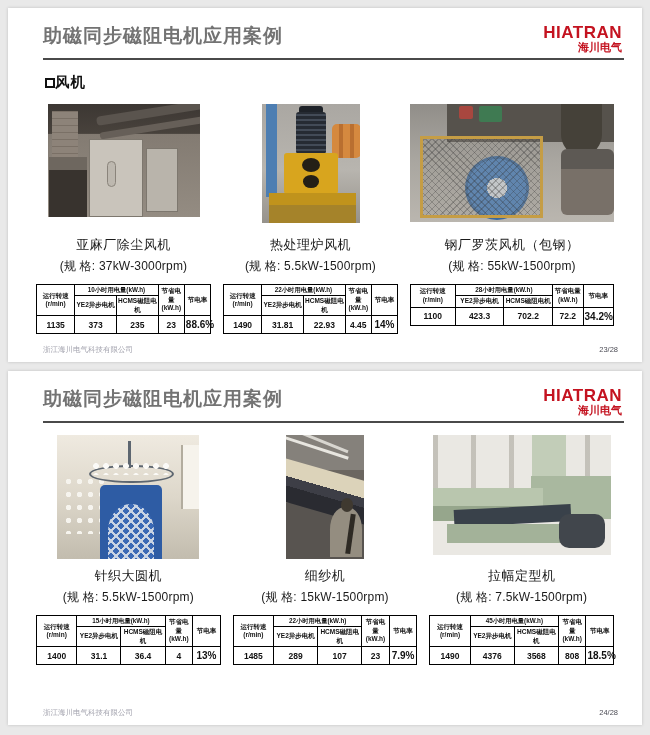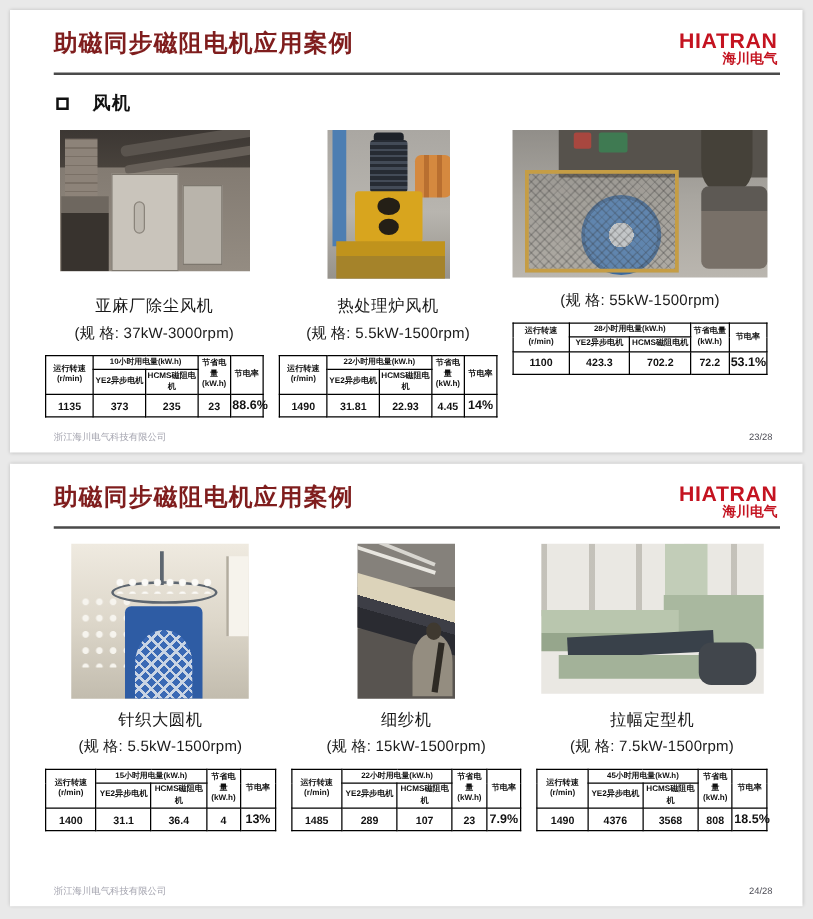--- a/index.html
+++ b/index.html
@@ -1,27 +1,27 @@
 <!DOCTYPE html>
 <html><head>
 <meta charset="utf-8">
 <style>
   * { margin:0; padding:0; box-sizing:border-box; }
   html,body { width:650px; height:735px; background:#e9e9e9; font-family:"Liberation Sans","DejaVu Sans",sans-serif; overflow:hidden; }
   .page { padding:8px 8px 0 8px; }
   .slide { position:relative; width:634px; height:354px; background:#fff; box-shadow:0 0 3px rgba(0,0,0,.18); margin-bottom:9px; padding:15px 16px 0 16px; }
   
   .hdr { display:flex; justify-content:space-between; align-items:flex-start; padding-left:19px; padding-right:4px; }
-  .title { font-size:19px; font-weight:700; color:#7f1d1d; letter-spacing:1px; line-height:26px; }
+  .title { font-size:19px; font-weight:700; color:#737373; letter-spacing:1px; line-height:26px; }
   .logo { text-align:right; line-height:1; margin-top:1px; }
   .logo-main { font-size:17px; font-weight:800; letter-spacing:.5px; font-family:"Liberation Sans",sans-serif; }
   .logo-sub { font-size:11px; font-weight:700; margin-top:1px; }
   .rule { height:2px; background:#4a4a4a; margin:5px 2px 0 19px; }
   
-  .section { display:flex; align-items:center; gap:19px; margin:13px 0 0 21px; }
+  .section { display:flex; align-items:center; gap:0; margin:13px 0 0 21px; }
   .sq { width:10px; height:10px; border:2.5px solid #111; }
   .section-label { font-size:14.5px; font-weight:700; color:#111; letter-spacing:1px; }
   
   .cols { display:flex; margin-top:12px; padding:0 6px; }
   .col { flex:1; display:flex; flex-direction:column; align-items:center; padding:0 6px; }
   .photo-box { height:124px; display:flex; align-items:flex-start; justify-content:center; width:100%; }
   .caption { margin-top:8px; font-size:13px; font-weight:500; color:#1a1a1a; letter-spacing:.5px; }
   .spec { margin-top:4px; font-size:12px; color:#1a1a1a; letter-spacing:.2px; }
   
   table.dt { margin-top:9px; width:100%; border-collapse:collapse; border:1.5px solid #000; table-layout:fixed; }
@@ -205,20 +205,21 @@
           <div class="photo p3">
             <span class="p3-top"></span>
             <span class="p3-red"></span>
             <span class="p3-green"></span>
             <span class="p3-funnel"></span>
             <span class="p3-rbody"></span>
             <span class="p3-wheel"></span>
             <span class="p3-cage"></span>
           </div>
         </div>
+        <div class="caption">钢厂罗茨风机（包钢）</div>
         <div class="spec">(规  格: 55kW-1500rpm)</div>
         <table class="dt">
           <colgroup>
               <col style="width:22%">
               <col style="width:24%">
               <col style="width:24%">
               <col style="width:15%">
               <col style="width:15%">
             </colgroup>
           <tbody>
@@ -230,21 +231,21 @@
           </tr>
           <tr>
             <td class="hc">YE2异步电机</td>
             <td class="hc">HCMS磁阻电机</td>
           </tr>
           <tr>
             <td class="dc">1100</td>
             <td class="dc">423.3</td>
             <td class="dc">702.2</td>
             <td class="dc">72.2</td>
-            <td class="dc rate">53.1%</td>
+            <td class="dc rate">34.2%</td>
           </tr>
         </tbody>
           </table>
       </div>
     </div>
 
     <div class="foot">
       <div class="company">浙江海川电气科技有限公司</div>
       <div class="pagenum">23/28</div>
     </div>

